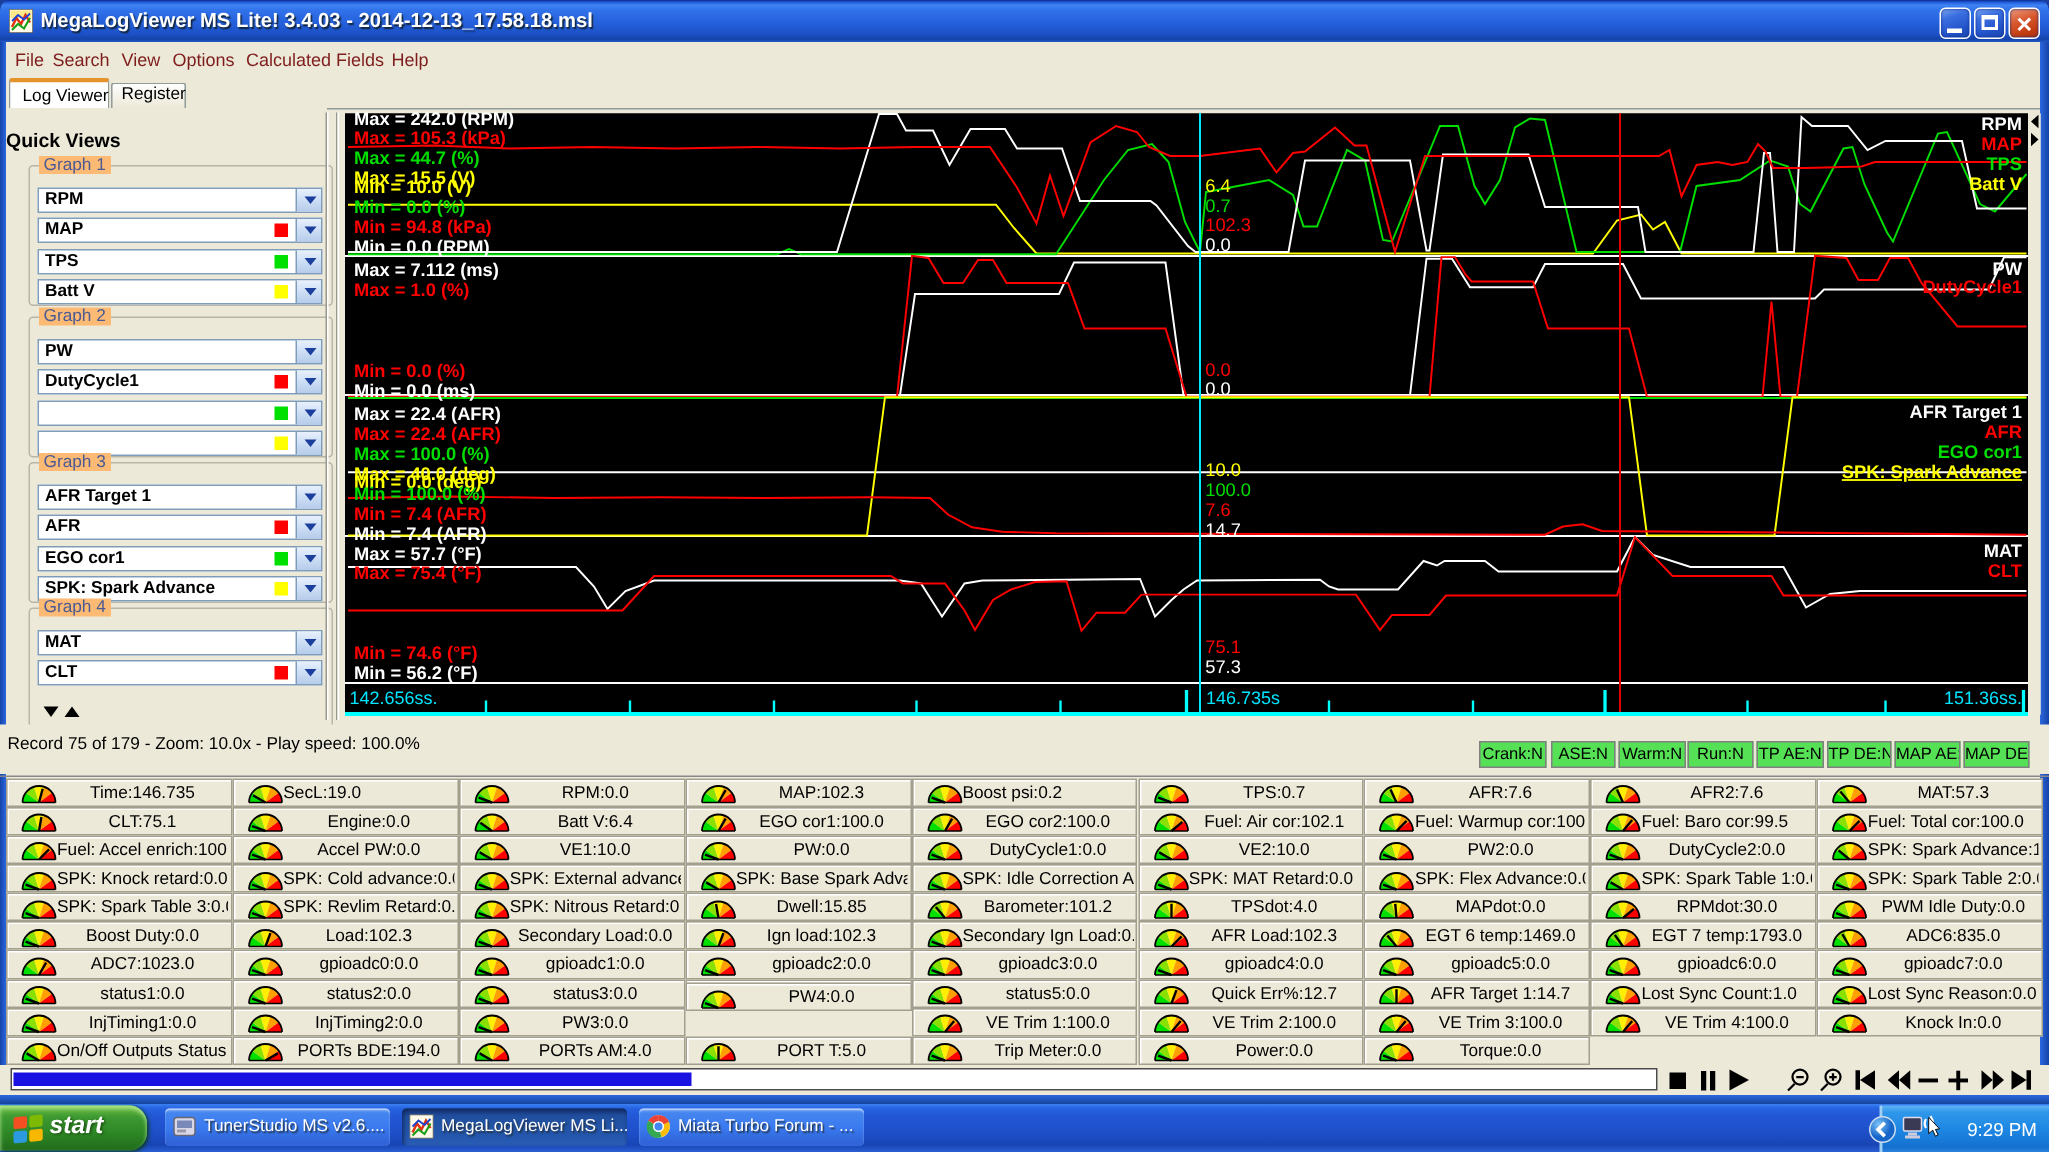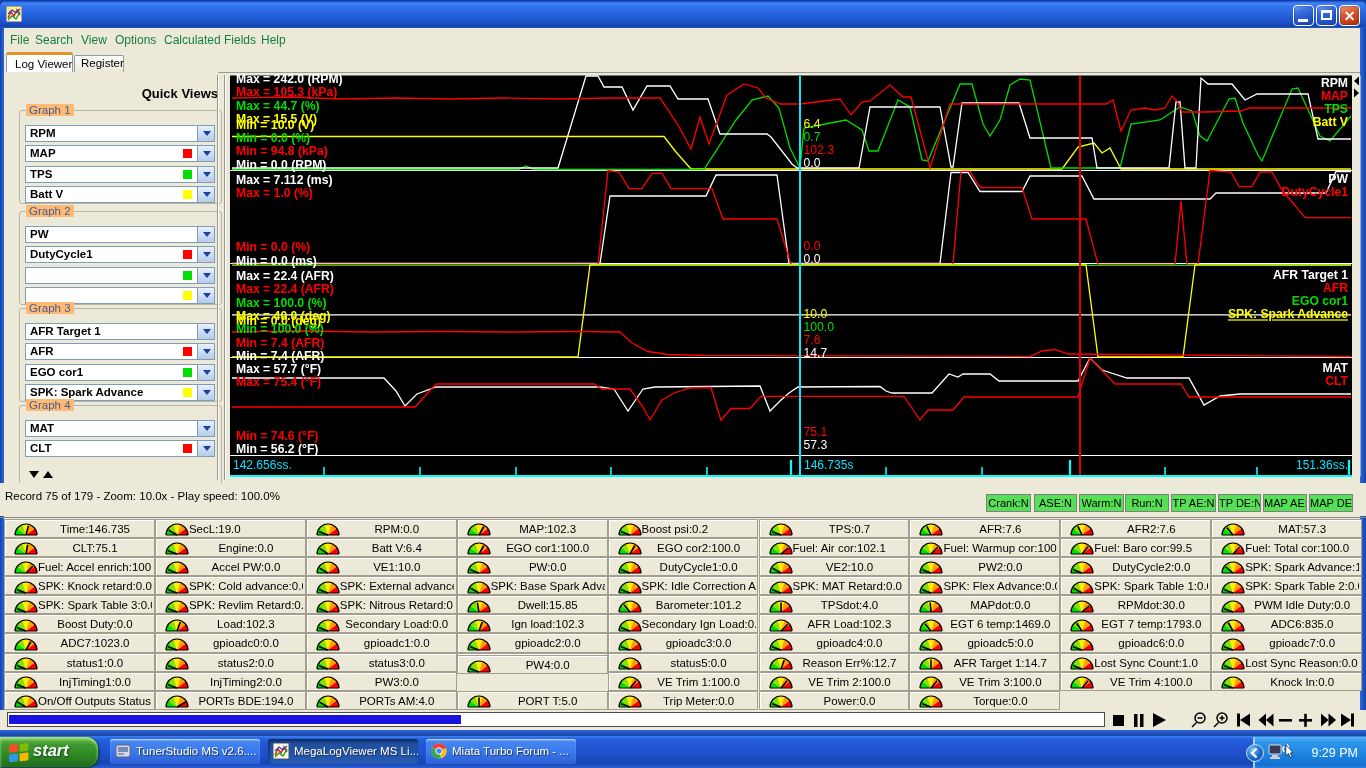--- a/index.html
+++ b/index.html
@@ -5,31 +5,31 @@
 html,body{width:1366px;height:768px;overflow:hidden;font-family:"Liberation Sans",sans-serif;background:#ece9d8}
 #titlebar{position:absolute;left:0;top:0;width:1366px;height:28px;
  background:linear-gradient(180deg,#0a2a90 0%,#2360dd 6%,#3f83f4 12%,#3172ea 24%,#2560dc 55%,#1c50c5 82%,#1443a8 93%,#2458c8 100%);
  border-radius:7px 7px 0 0}
 #titlebar .ttl{position:absolute;left:27px;top:6px;color:#fff;font-weight:bold;font-size:13.5px;text-shadow:1px 1px 1px #123}
 .wbtn{position:absolute;top:5px;width:21px;height:21px;border-radius:4px;border:1px solid #fff;
  background:linear-gradient(160deg,#7ba4f0 0%,#3b6fe0 30%,#2353c8 70%,#1c46ae 100%);box-shadow:inset 0 0 2px #0a2a80}
 .wbtn.close{background:linear-gradient(160deg,#eb9a7d 0%,#d9592f 40%,#c43d12 75%,#aa3008 100%)}
 .wbtn span{position:absolute;left:0;top:0;width:100%;height:100%;color:#fff;font-weight:bold;font-size:14px;text-align:center;line-height:20px}
 #appicon{position:absolute;left:6px;top:6px}
-#menubar{position:absolute;left:4px;top:28px;width:1358px;height:23px;background:#ece9d8;font-size:12px;color:#15803d}
+#menubar{position:absolute;left:4px;top:28px;width:1358px;height:23px;background:#ece9d8;font-size:12px;color:#7f1d1d}
 #menubar span{position:absolute;top:5px}
 #tabstrip{position:absolute;left:4px;top:51px;width:1358px;height:21px;background:#ece9d8}
 .tab1{position:absolute;left:2px;top:1px;width:67px;white-space:nowrap;height:21px;background:#fff;border:1px solid #919b9c;border-bottom:none;
  border-top:3px solid #e5942c;border-radius:2px 2px 0 0;font-size:11.5px;padding:3px 0 0 8px;font-family:"Liberation Sans",sans-serif}
 .tab2{position:absolute;left:70px;top:4px;width:50px;height:17px;background:linear-gradient(#fefefe,#ece9d8);border:1px solid #919b9c;border-bottom:none;border-radius:2px 2px 0 0;font-size:11.5px;padding:1px 0 0 6px}
 #lborder{position:absolute;left:0;top:28px;width:4px;height:708px;background:linear-gradient(90deg,#1543a8,#2b67de)}
 #rborder{position:absolute;left:1360px;top:28px;width:6px;height:708px;background:linear-gradient(90deg,#2b67de,#1543a8)}
 #bborder{position:absolute;left:0;top:730px;width:1366px;height:6px;background:linear-gradient(#2b67de,#16449f)}
 #qv{position:absolute;left:4px;top:72px;width:214px;height:410px;background:#ece9d8}
-#qv h3{font-size:13px;text-align:right;margin-top:14px}
+#qv h3{font-size:13px;text-align:left;margin-top:14px}
 .fs{position:absolute;left:15px;width:203px;border:1px solid #b9b6a8;border-radius:3px}
 .fs .lbl{position:absolute;left:6px;top:-7px;background:#fdba74;color:#4a5a94;font-size:11.5px;padding:0 3px}
 .combo{position:absolute;left:5px;width:190px;height:17px;background:#fff;border:1px solid #7f9db9;font-size:11.5px;font-weight:bold;color:#000;padding:1px 0 0 4px;white-space:nowrap}
 .combo .sq{position:absolute;right:22px;top:3px;width:9px;height:9px}
 .combo .btn{position:absolute;right:0;top:0;width:17px;height:15px;background:linear-gradient(180deg,#e8f0fc,#cfe0f6 45%,#b6ccea);border-left:1px solid #7f9db9}
 .combo .btn:after{content:"";position:absolute;left:4.5px;top:5px;border:4px solid transparent;border-top:5px solid #1c3e9c}
 .groove-v{position:absolute;width:1px;background:#9a988a}
 .groove-vw{position:absolute;width:1px;background:#fff}
 #recrow{position:absolute;left:0;top:483px;width:1366px;height:33px;background:#ece9d8}
 #rectext{position:absolute;left:5px;top:7px;font-size:11.5px;color:#000}
@@ -58,20 +58,21 @@
 
 <div style="position:absolute;left:0;top:0;width:1366px;height:12px;background:#1b3f9e"></div>
 <div id="titlebar">
     <svg id="appicon" width="16" height="16" viewBox="0 0 16 16">
       <rect width="16" height="16" fill="#fffbe8" stroke="#555"></rect>
       <rect x="1" y="1" width="14" height="5" fill="#fde98a"></rect>
       <polyline points="2,12 5,6 8,10 11,4 14,9" fill="none" stroke="#e03010" stroke-width="1.6"></polyline>
       <polyline points="2,14 6,10 10,13 14,6" fill="none" stroke="#18a018" stroke-width="1.4"></polyline>
       <polyline points="2,8 6,4 10,7 14,3" fill="none" stroke="#2040d0" stroke-width="1.2"></polyline>
     </svg>
+    <div class="ttl">MegaLogViewer MS Lite! 3.4.03 - 2014-12-13_17.58.18.msl</div>
     <div class="wbtn" style="left:1293px">
       <i style="position:absolute;left:4px;bottom:3px;width:10px;height:3px;background:#fff"></i>
     </div>
     <div class="wbtn" style="left:1316px">
       <i style="position:absolute;left:4px;top:3.5px;width:11px;height:10px;border:2px solid #fff;border-top-width:3px"></i>
     </div>
     <div class="wbtn close" style="left:1339px">
       <span>✕</span>
     </div>
   </div>
@@ -343,21 +344,21 @@
         <use href="#gs"></use>
         <line x1="12" y1="13" x2="16.75" y2="4.77" stroke="#000" stroke-width="1.6"></line>
       </svg>
       <div class="ct" style="text-align:center">EGO cor2:100.0</div>
     </div>
 <div class="cell" style="left:758.5px;top:537.6px">
       <svg class="gg" width="24" height="14" viewBox="0 0 24 14">
         <use href="#gs"></use>
         <line x1="12" y1="13" x2="19.28" y2="6.89" stroke="#000" stroke-width="1.6"></line>
       </svg>
-      <div class="ct" style="text-align:left">Fuel: Air cor:102.1</div>
+      <div class="ct" style="text-align:center">Fuel: Air cor:102.1</div>
     </div>
 <div class="cell" style="left:909.4px;top:537.6px">
       <svg class="gg" width="24" height="14" viewBox="0 0 24 14">
         <use href="#gs"></use>
         <line x1="12" y1="13" x2="18.72" y2="6.28" stroke="#000" stroke-width="1.6"></line>
       </svg>
       <div class="ct" style="text-align:left">Fuel: Warmup cor:100.0</div>
     </div>
 <div class="cell" style="left:1060.3px;top:537.6px">
       <svg class="gg" width="24" height="14" viewBox="0 0 24 14">
@@ -721,21 +722,21 @@
         <use href="#gs"></use>
         <line x1="12" y1="13" x2="3.07" y2="9.75" stroke="#000" stroke-width="1.6"></line>
       </svg>
       <div class="ct" style="text-align:center">status5:0.0</div>
     </div>
 <div class="cell" style="left:758.5px;top:652.5px">
       <svg class="gg" width="24" height="14" viewBox="0 0 24 14">
         <use href="#gs"></use>
         <line x1="12" y1="13" x2="15.25" y2="4.07" stroke="#000" stroke-width="1.6"></line>
       </svg>
-      <div class="ct" style="text-align:center">Reason Err%:12.7</div>
+      <div class="ct" style="text-align:center">Quick Err%:12.7</div>
     </div>
 <div class="cell" style="left:909.4px;top:652.5px">
       <svg class="gg" width="24" height="14" viewBox="0 0 24 14">
         <use href="#gs"></use>
         <line x1="12" y1="13" x2="12.00" y2="3.50" stroke="#000" stroke-width="1.6"></line>
       </svg>
       <div class="ct" style="text-align:center">AFR Target 1:14.7</div>
     </div>
 <div class="cell" style="left:1060.3px;top:652.5px">
       <svg class="gg" width="24" height="14" viewBox="0 0 24 14">

